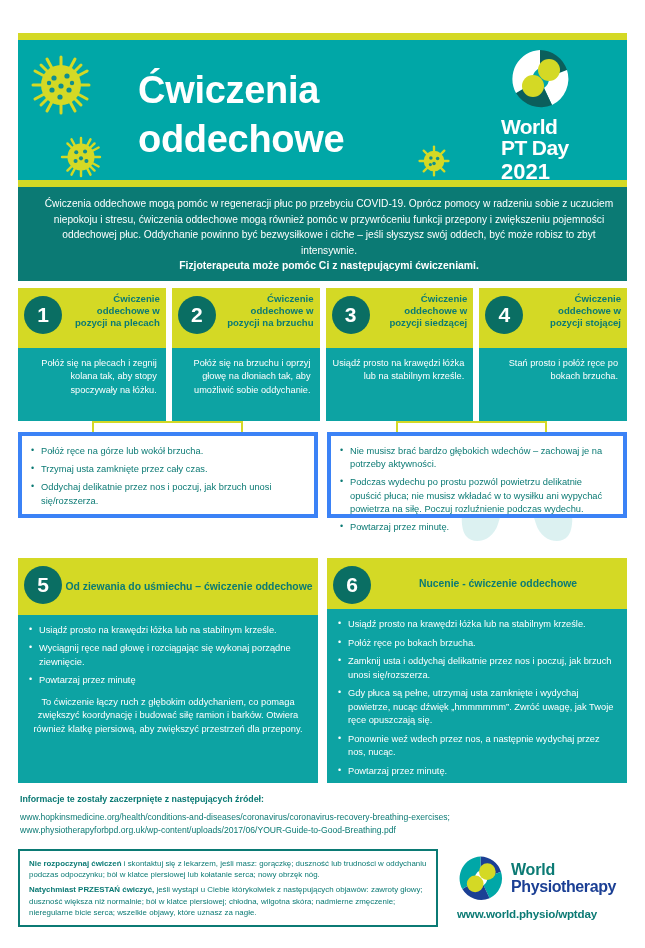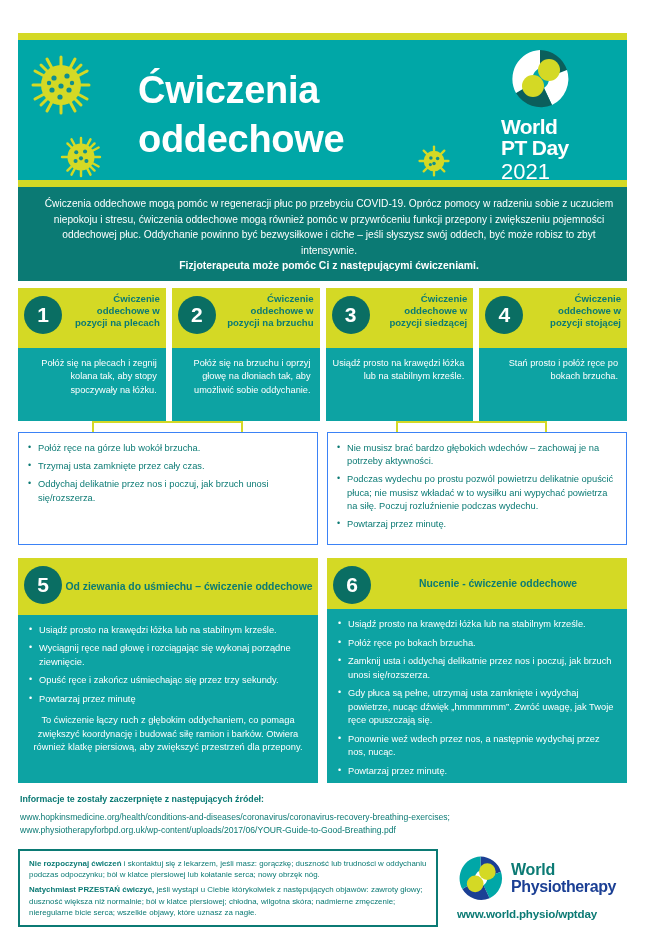--- a/index.html
+++ b/index.html
@@ -33,21 +33,21 @@
     color: #ffffff;
     font-size: 38px; font-weight: bold; line-height: 1.28;
     letter-spacing: -0.3px;
   }
   .virus { position: absolute; }
 
   
   .wptd { position: absolute; right: 18px; top: 8px; width: 108px; }
   .wptd-mark { position: relative; width: 62px; height: 62px; margin: 0 auto 6px 8px; }
   .wptd-txt { color: #fff; font-weight: bold; font-size: 21px; line-height: 1.02; letter-spacing: -0.6px; }
-  .wptd-year { color: #fff; font-weight: normal; font-size: 22px; line-height: 1.1; letter-spacing: 0px; margin-top: 1px;}
+  .wptd-year { color: #fff; font-weight: bold; font-size: 22px; line-height: 1.1; letter-spacing: 0px; margin-top: 1px;}
 
   
   .intro {
     position: absolute; left: 18px; top: 187px;
     width: 609px; height: 94px;
     background: #0b7a74;
     color: #ffffff;
     padding: 9px 13px 0 26px;
     text-align: center;
     font-size: 10.2px; line-height: 1.52;
@@ -76,22 +76,22 @@
     padding: 9px 9px 0 4px;
   }
 
   
   .bracket { position: absolute; border: 2px solid #d4d925; border-bottom: none; }
   .bkt1 { left: 92px; top: 421px; width: 151px; height: 11px; }
   .bkt2 { left: 396px; top: 421px; width: 151px; height: 11px; }
 
   
   .bbox {
-    position: absolute; top: 432px; height: 113px;
-    border: 1px solid #3b82f6; background: #ffffff;
+    position: absolute; top: 432px; height: 86px;
+    border: 4px solid #3b82f6; background: #ffffff;
     padding: 9px 8px 0 8px;
   }
   .bbox.left { left: 18px; width: 300px; }
   .bbox.right { left: 327px; width: 300px; }
   .bbox ul { list-style: none; }
   .bbox li {
     color: #0b7a74; font-size: 9.3px; line-height: 1.42;
     margin-bottom: 5px; padding-left: 11px; position: relative;
   }
   .bbox li::before {
@@ -330,21 +330,20 @@
 
     <div class="card6">
       <div class="head">
         <div class="num">5</div>
         <div class="ttl">Od ziewania do uśmiechu – ćwiczenie oddechowe</div>
       </div>
       <div class="body">
         <ul>
           <li>Usiądź prosto na krawędzi łóżka lub na stabilnym krześle.</li>
           <li>Wyciągnij ręce nad głowę i rozciągając się wykonaj porządne ziewnięcie.</li>
-          <li>Opuść ręce i zakończ uśmiechając się przez trzy sekundy.</li>
           <li>Powtarzaj przez minutę</li>
         </ul>
         <p class="note">To ćwiczenie łączy ruch z głębokim oddychaniem, co pomaga zwiększyć koordynację i budować siłę ramion i barków. Otwiera również klatkę piersiową, aby zwiększyć przestrzeń dla przepony.</p>
       </div>
     </div>
 
     <div class="card6">
       <div class="head">
         <div class="num">6</div>
         <div class="ttl">Nucenie - ćwiczenie oddechowe</div>

